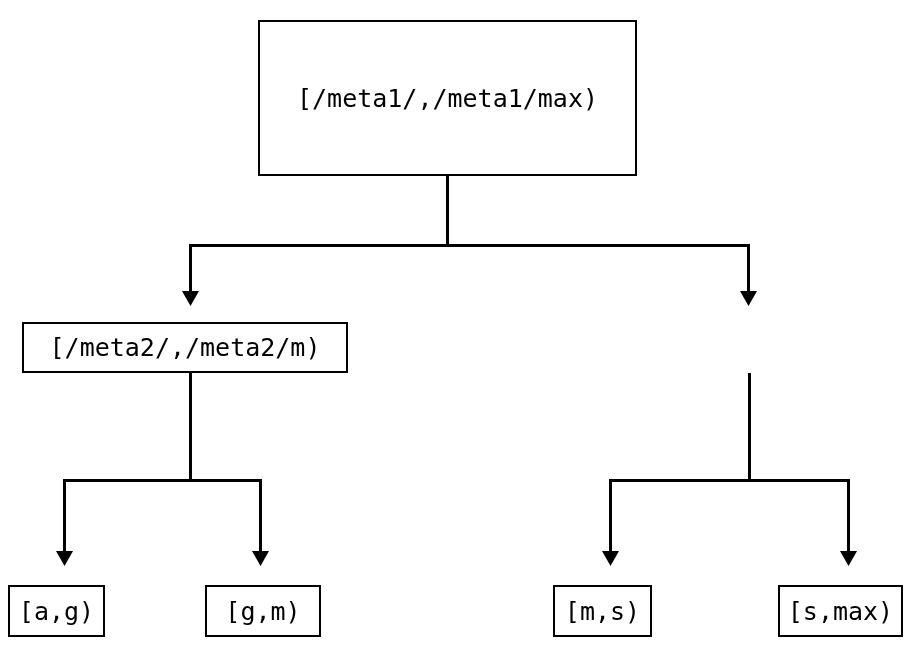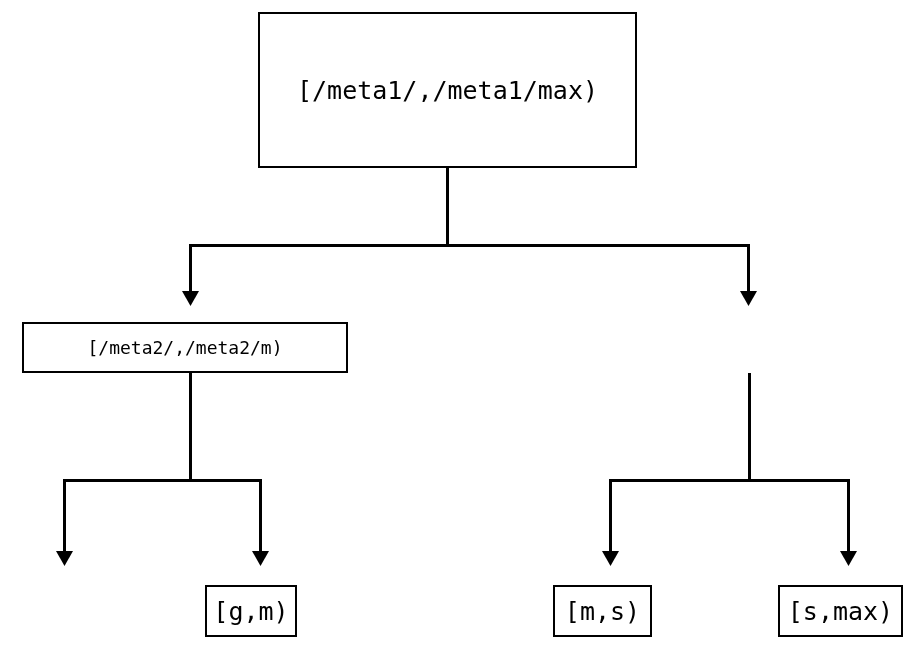--- a/index.html
+++ b/index.html
@@ -34,21 +34,21 @@
     justify-content: center;
     z-index: 2;
   }
   .node-label {
     font-family: "DejaVu Sans Mono", "Liberation Mono", monospace;
     color: #000000;
     white-space: pre;
     letter-spacing: 0px;
   }
   .level-root .node-label { font-size: 25px; }
-  .level-mid  .node-label { font-size: 18px; }
+  .level-mid  .node-label { font-size: 25px; }
   .level-leaf .node-label { font-size: 25px; }
 </style>
 </head>
 <body>
 
 <div id="diagram-root">
 
   <svg id="connector-layer" viewBox="0 0 912 652" width="912" height="652" xmlns="http://www.w3.org/2000/svg">
 
     <g>
@@ -72,31 +72,34 @@
     <g>
       <path d="M 749.5 373 L 749.5 480.5 L 610.5 480.5 L 610.5 551" fill="none" stroke="#000000" stroke-width="3"></path>
       <polygon points="602,551 619,551 610.5,566" fill="#000000" stroke="none"></polygon>
     </g>
     <g>
       <path d="M 749.5 480.5 L 848.5 480.5 L 848.5 551" fill="none" stroke="#000000" stroke-width="3"></path>
       <polygon points="840,551 857,551 848.5,566" fill="#000000" stroke="none"></polygon>
     </g>
   </svg>
 
-  <div class="node-box level-root" style="left:258px; top:12px; width:379px; height:156px;">
+  <div class="node-box level-root" style="left:258px; top:20px; width:379px; height:156px;">
     <span class="node-label">[/meta1/,/meta1/max)</span>
   </div>
 
   <div class="node-box level-mid" style="left:22px; top:322px; width:326px; height:51px;">
     <span class="node-label">[/meta2/,/meta2/m)</span>
   </div>
 
 
+  <div class="node-box level-leaf" style="left:8px; top:585px; width:97px; height:52px;">
+    <span class="node-label">[a,g)</span>
+  </div>
 
-  <div class="node-box level-leaf" style="left:205px; top:585px; width:92px; height:52px;">
+  <div class="node-box level-leaf" style="left:205px; top:585px; width:116px; height:52px;">
     <span class="node-label">[g,m)</span>
   </div>
 
   <div class="node-box level-leaf" style="left:553px; top:585px; width:99px; height:52px;">
     <span class="node-label">[m,s)</span>
   </div>
 
   <div class="node-box level-leaf" style="left:778px; top:585px; width:125px; height:52px;justify-content:center;">
     <span class="node-label">[s,max)</span>
   </div>

